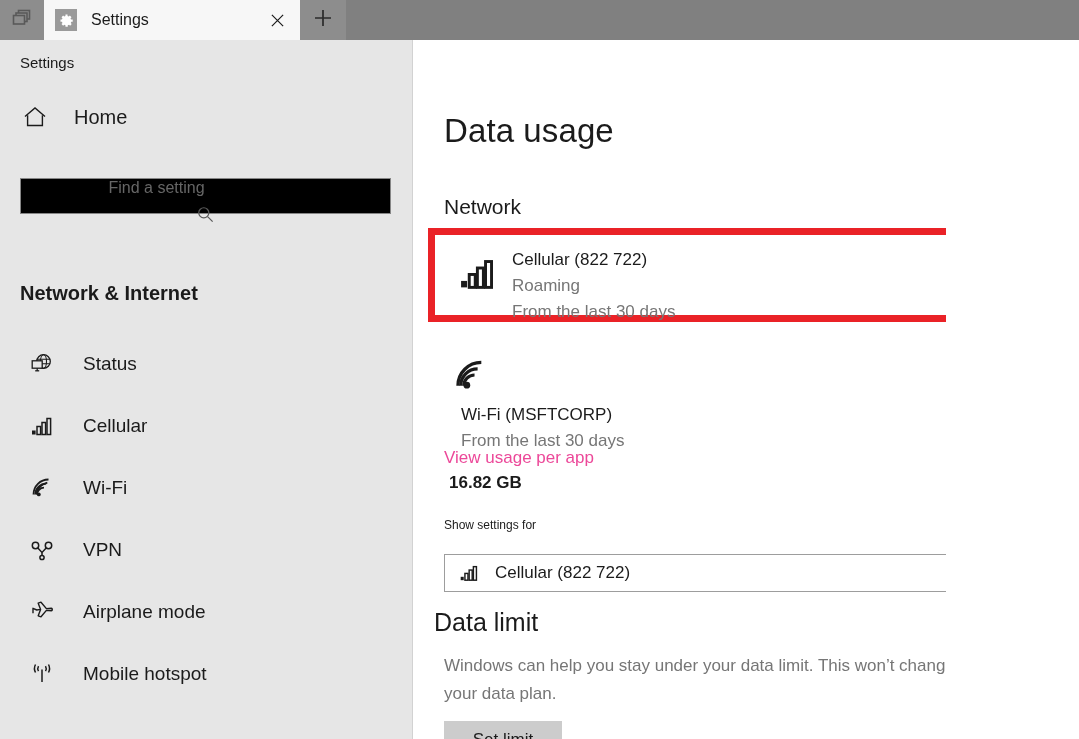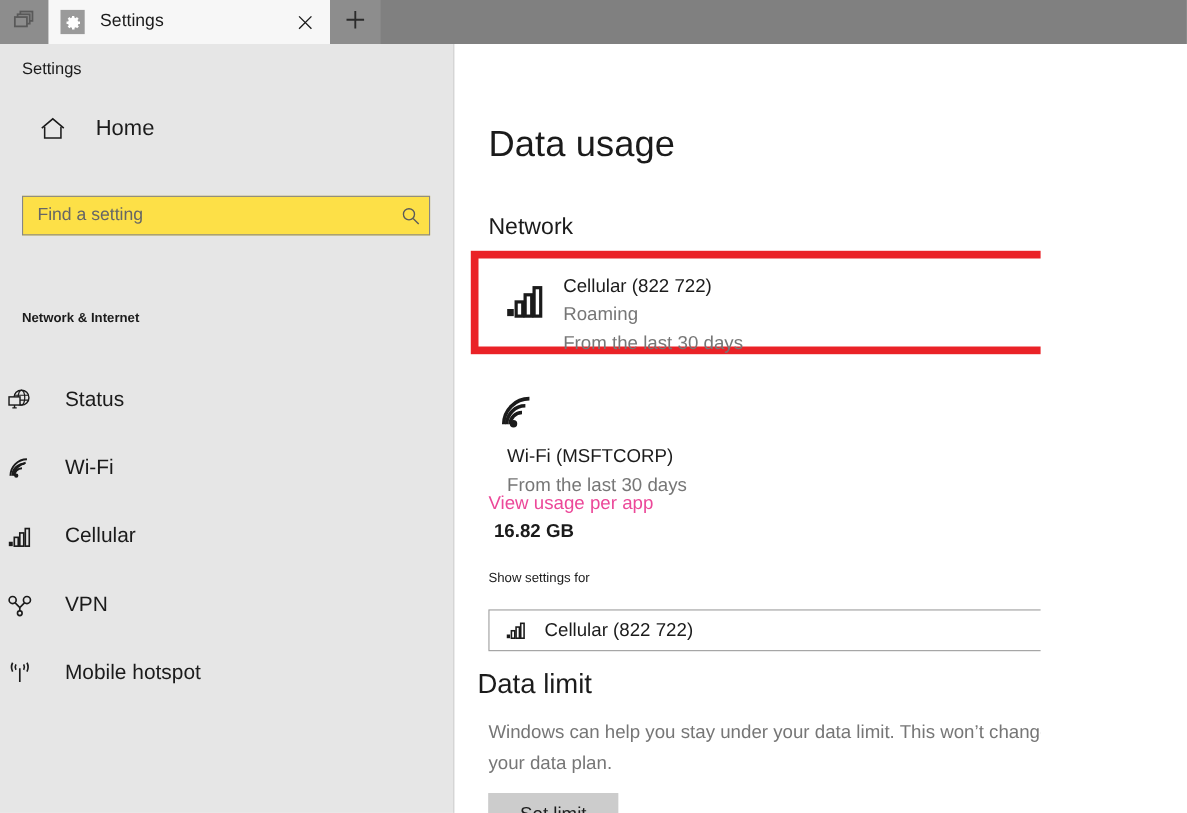--- a/index.html
+++ b/index.html
@@ -69,61 +69,62 @@
     border-right: 1px solid #d2d2d2;
   }
   .breadcrumb {
     font-size: 15px; color: #1b1b1b;
     padding: 14px 0 0 20px;
   }
   .nav-home {
     display: flex; align-items: center;
     height: 44px;
     margin-top: 24px;
-    padding-left: 32px;
+    padding-left: 19px;
     cursor: pointer;
   }
   .nav-home .nav-label {
     font-size: 20px; color: #1b1b1b;
     margin-left: 23px;
   }
   .searchbox {
     position: absolute; left: 20px; top: 138px;
     width: 371px; height: 36px;
-    background: #fde047;
+    background: #000000;
     border: 1px solid #868686;
     box-sizing: border-box;
     display: flex; align-items: center;
     cursor: text;
+    flex-direction: column;
   }
   .searchbox input {
     flex: 1 1 auto;
     border: none; outline: none; background: transparent;
     font-family: "Liberation Sans", sans-serif;
     font-size: 16px; color: #5a5a5a;
     padding: 0 0 0 13px;
   }
   .searchbox input::placeholder { color: #666666; opacity: 1; }
   .search-icon-wrap {
     width: 34px; height: 34px;
     display: flex; align-items: center; justify-content: center;
     flex: 0 0 auto;
   }
   .nav-group-title {
     position: absolute; left: 20px; top: 242px;
-    font-size: 12px; font-weight: bold; color: #1b1b1b;
+    font-size: 20px; font-weight: bold; color: #1b1b1b;
   }
   .nav-list {
     position: absolute; left: 0; top: 293px;
     width: 412px;
   }
   .nav-item {
     display: flex; align-items: center;
     height: 62px;
-    padding-left: 2px;
+    padding-left: 26px;
     box-sizing: border-box;
     cursor: pointer;
   }
   .nav-icon {
     width: 32px; height: 32px;
     display: flex; align-items: center; justify-content: center;
     flex: 0 0 auto;
   }
   .nav-item .nav-label {
     font-size: 19px; color: #1b1b1b;
@@ -334,58 +335,67 @@
           <path d="M6.2 19.8 H10.2" stroke="#1b1b1b" stroke-width="1.3"></path>
           <path d="M8.2 17.2 V19.8" stroke="#1b1b1b" stroke-width="1.3"></path>
         </svg>
       </span>
       <span class="nav-label">Status</span>
     </div>
 
     <div class="nav-item">
       <span class="nav-icon">
         <svg width="26" height="26" viewBox="0 0 26 26">
+          <rect x="3" y="17.5" width="3.6" height="4" fill="#1b1b1b"></rect>
+          <rect x="8" y="13.5" width="3.6" height="8" fill="none" stroke="#1b1b1b" stroke-width="1.5"></rect>
+          <rect x="13" y="9.5" width="3.6" height="12" fill="none" stroke="#1b1b1b" stroke-width="1.5"></rect>
+          <rect x="18" y="5.5" width="3.6" height="16" fill="none" stroke="#1b1b1b" stroke-width="1.5"></rect>
+        </svg>
+      </span>
+      <span class="nav-label">Cellular</span>
+    </div>
+
+    <div class="nav-item">
+      <span class="nav-icon">
+        <svg width="26" height="26" viewBox="0 0 26 26">
           <g transform="rotate(-45 7 19)">
             <path d="M7 19 A 16 16 0 0 1 23 19" fill="none" stroke="#1b1b1b" stroke-width="1.7" transform="translate(0,0)"></path>
           </g>
           <path d="M4.5 19.5 A 15 15 0 0 1 19.5 4.5" fill="none" stroke="#1b1b1b" stroke-width="1.8"></path>
           <path d="M6.2 19.6 A 11 11 0 0 1 17.2 8.6" fill="none" stroke="#1b1b1b" stroke-width="1.8"></path>
           <path d="M8 19.7 A 7 7 0 0 1 15 12.7" fill="none" stroke="#1b1b1b" stroke-width="1.8"></path>
           <circle cx="9.8" cy="19.4" r="1.9" fill="#1b1b1b"></circle>
         </svg>
       </span>
       <span class="nav-label">Wi-Fi</span>
     </div>
 
-    <div class="nav-item">
-      <span class="nav-icon">
-        <svg width="26" height="26" viewBox="0 0 26 26">
-          <rect x="3" y="17.5" width="3.6" height="4" fill="#1b1b1b"></rect>
-          <rect x="8" y="13.5" width="3.6" height="8" fill="none" stroke="#1b1b1b" stroke-width="1.5"></rect>
-          <rect x="13" y="9.5" width="3.6" height="12" fill="none" stroke="#1b1b1b" stroke-width="1.5"></rect>
-          <rect x="18" y="5.5" width="3.6" height="16" fill="none" stroke="#1b1b1b" stroke-width="1.5"></rect>
-        </svg>
-      </span>
-      <span class="nav-label">Cellular</span>
-    </div>
-
 
     <div class="nav-item">
       <span class="nav-icon">
         <svg width="26" height="26" viewBox="0 0 26 26">
           <circle cx="6.5" cy="8.5" r="3.2" fill="none" stroke="#1b1b1b" stroke-width="1.5"></circle>
           <circle cx="19.5" cy="8.5" r="3.2" fill="none" stroke="#1b1b1b" stroke-width="1.5"></circle>
           <path d="M8.6 10.8 L13 15.4 L17.4 10.8" fill="none" stroke="#1b1b1b" stroke-width="1.5"></path>
           <path d="M13 15.4 L13 18.5" fill="none" stroke="#1b1b1b" stroke-width="1.5"></path>
           <circle cx="13" cy="20.5" r="2.1" fill="none" stroke="#1b1b1b" stroke-width="1.5"></circle>
         </svg>
       </span>
       <span class="nav-label">VPN</span>
     </div>
 
+    <div class="nav-item">
+      <span class="nav-icon">
+        <svg width="26" height="26" viewBox="0 0 26 26">
+          <path d="M4 14.2 L4 9.3 L7.8 11 L11.6 10.4 L9.2 4.2 L12 3.2 L17.4 9.6 L22.4 9.2
+                   C23.6 9.2 23.6 11.8 22.4 11.8 L17.4 11.4 L12 17.8 L9.2 16.8 L11.6 10.6" fill="none" stroke="#1b1b1b" stroke-width="1.4" stroke-linejoin="round"></path>
+        </svg>
+      </span>
+      <span class="nav-label">Airplane mode</span>
+    </div>
 
     <div class="nav-item">
       <span class="nav-icon">
         <svg width="26" height="26" viewBox="0 0 26 26">
           <path d="M13 8.5 V21" stroke="#1b1b1b" stroke-width="1.5" fill="none"></path>
           <path d="M9.5 10 A 5 5 0 0 1 9.5 5" fill="none" stroke="#1b1b1b" stroke-width="1.5"></path>
           <path d="M16.5 10 A 5 5 0 0 0 16.5 5" fill="none" stroke="#1b1b1b" stroke-width="1.5"></path>
           <path d="M6.5 11.5 A 8.5 8.5 0 0 1 6.5 3.5" fill="none" stroke="#1b1b1b" stroke-width="1.5"></path>
           <path d="M19.5 11.5 A 8.5 8.5 0 0 0 19.5 3.5" fill="none" stroke="#1b1b1b" stroke-width="1.5"></path>
         </svg>

